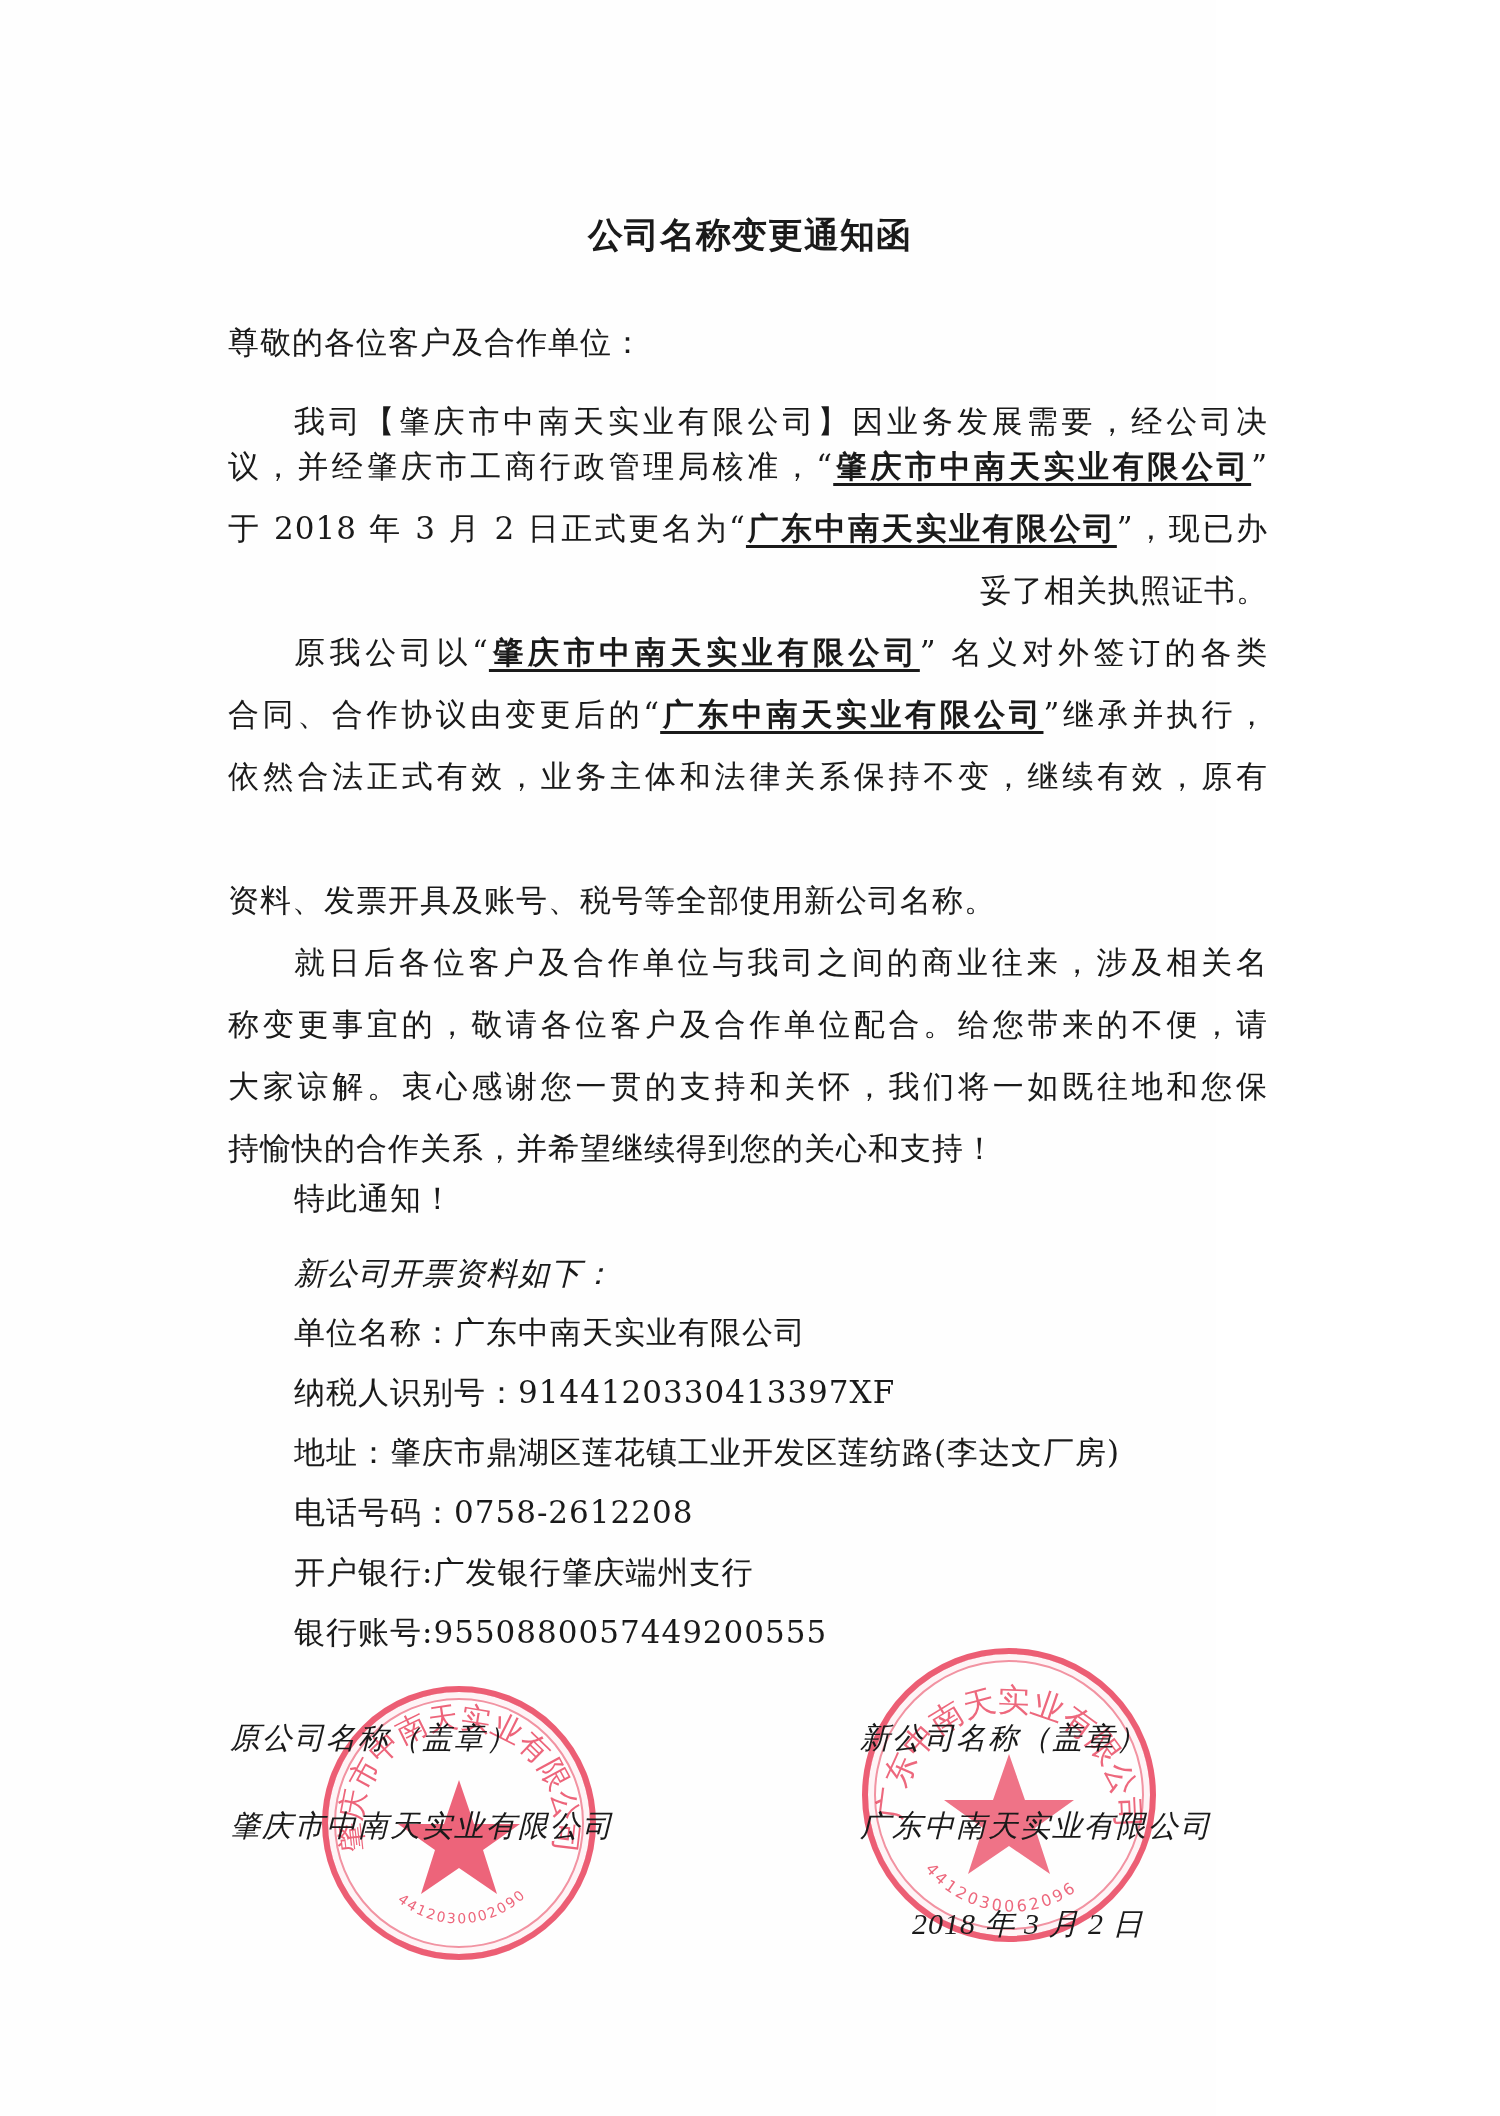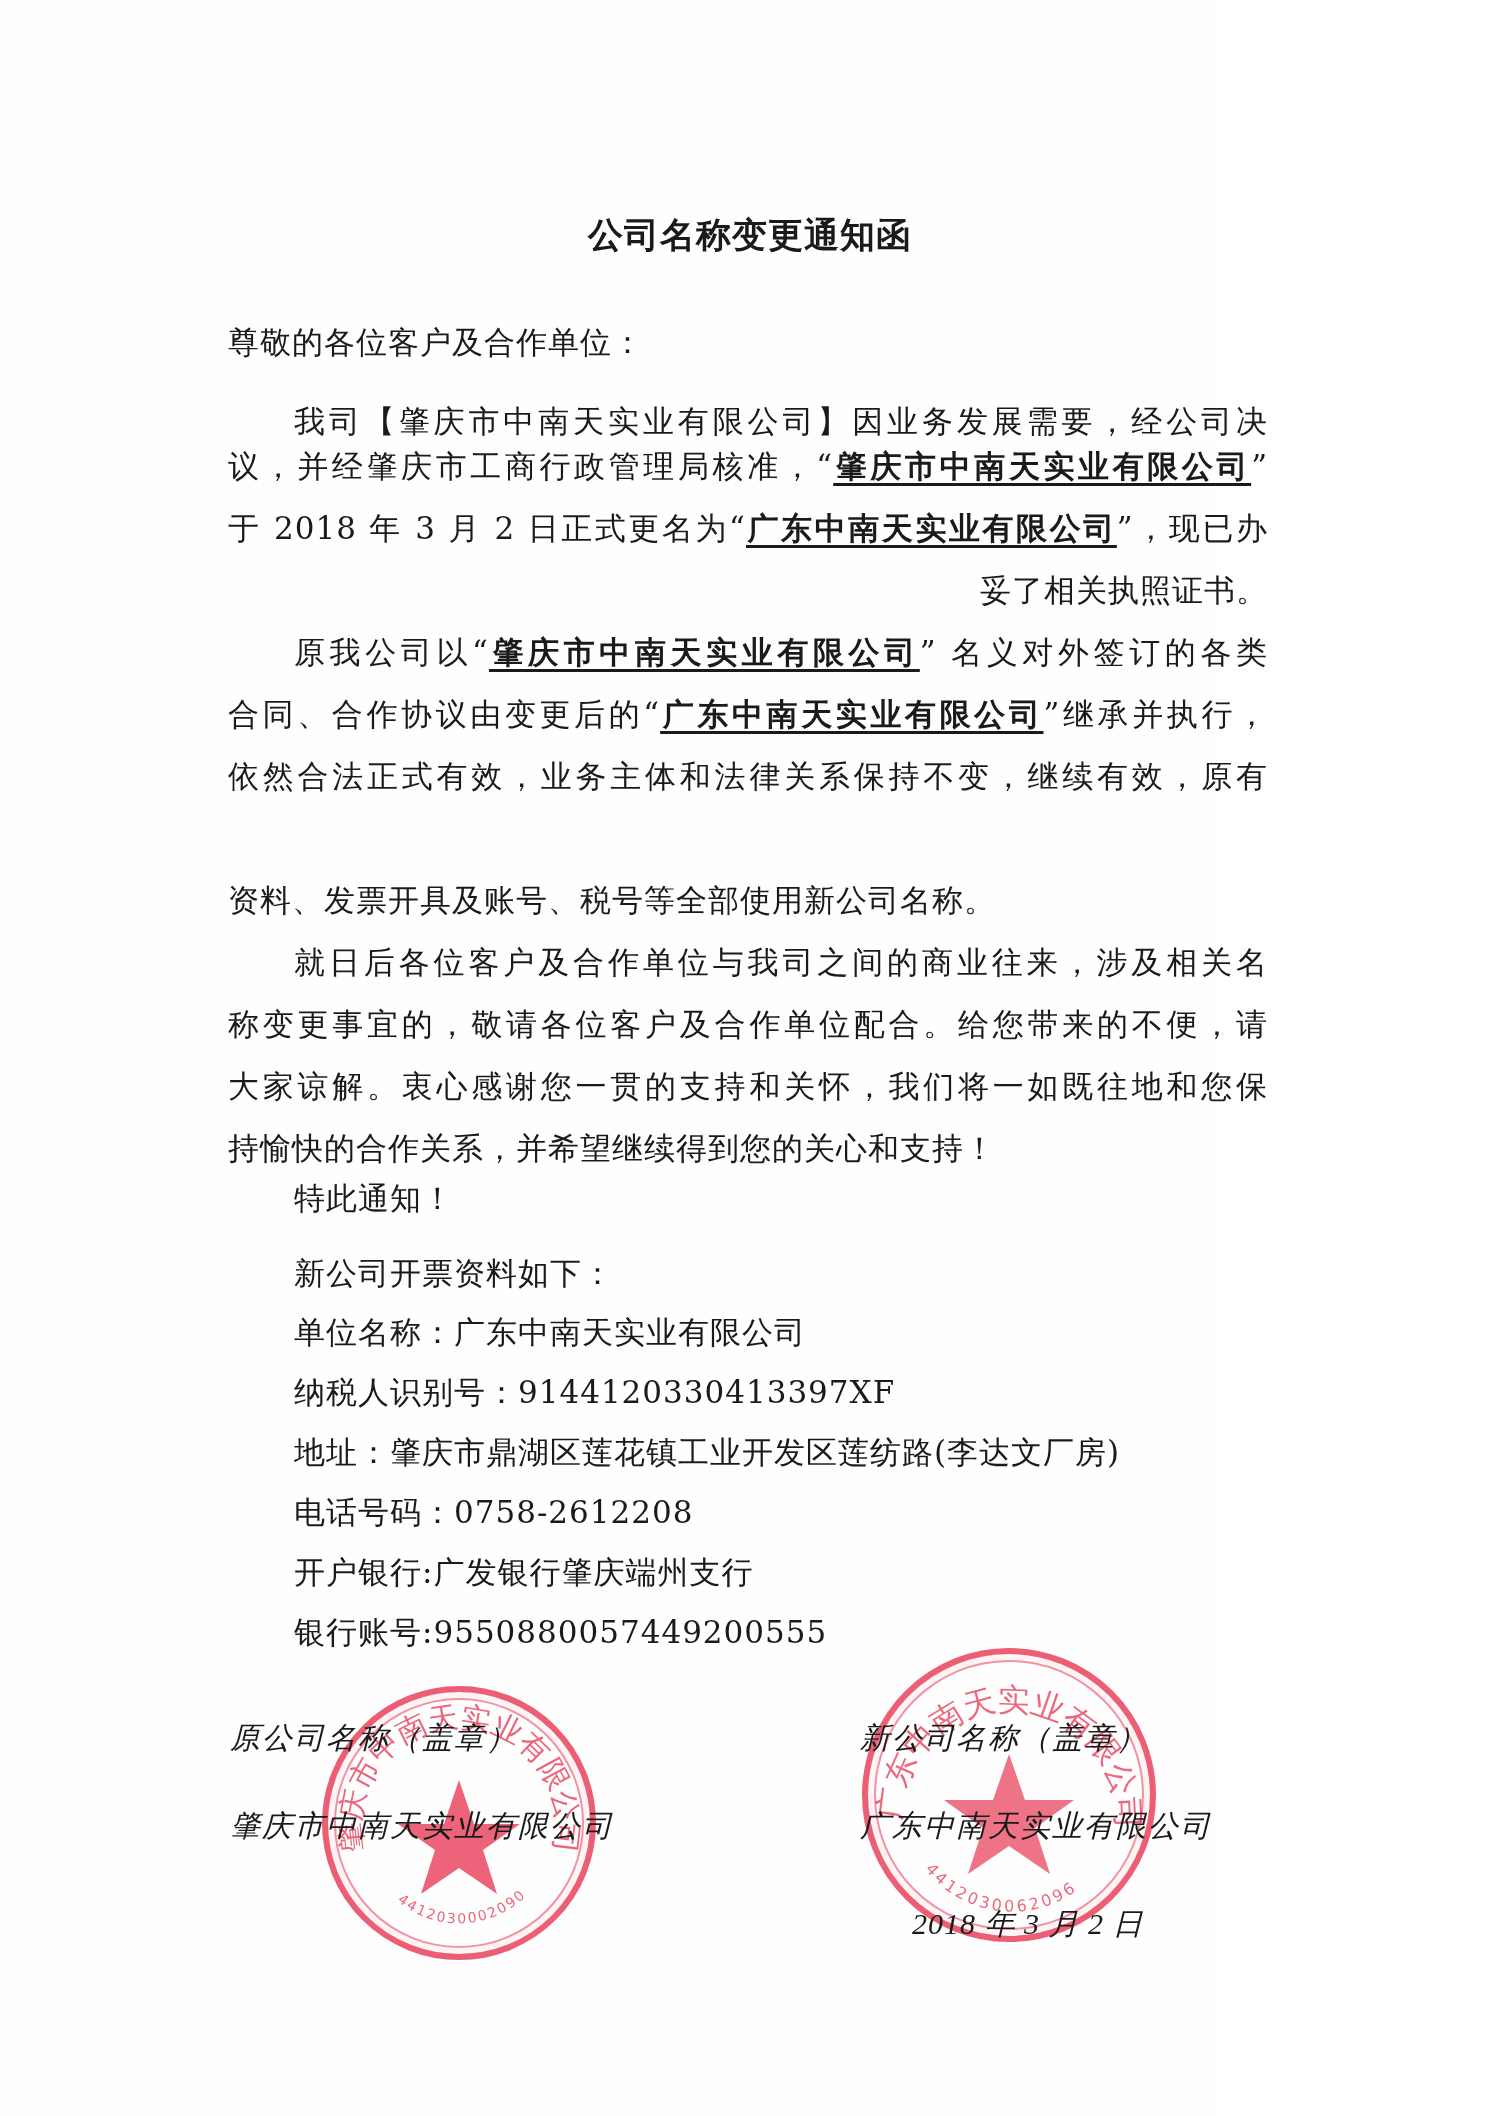--- a/index.html
+++ b/index.html
@@ -113,21 +113,21 @@
     <span>资料、发票开具及账号、税号等全部使用新公司名称。</span>
   </div>
 
   <div class="line indent justify" style="top:942px;">就日后各位客户及合作单位与我司之间的商业往来，涉及相关名</div>
   <div class="line justify" style="top:1004px;">称变更事宜的，敬请各位客户及合作单位配合。给您带来的不便，请</div>
   <div class="line justify" style="top:1066px;">大家谅解。衷心感谢您一贯的支持和关怀，我们将一如既往地和您保</div>
   <div class="line" style="top:1128px;">持愉快的合作关系，并希望继续得到您的关心和支持！</div>
 
   <div class="line indent" style="top:1178px;">特此通知！</div>
 
-  <div class="info" style="top:1253px;">新公司开票资料如下：</div>
+  <div class="info" style="top:1253px;font-style:italic;">新公司开票资料如下：</div>
   <div class="info" style="top:1312px;">
     <span>单位名称：</span><span>广东中南天实业有限公司</span>
   </div>
   <div class="info" style="top:1372px;">
     <span>纳税人识别号：</span><span>9144120330413397XF</span>
   </div>
   <div class="info" style="top:1432px;">
     <span>地址：</span><span>肇庆市鼎湖区莲花镇工业开发区莲纺路(李达文厂房)</span>
   </div>
   <div class="info" style="top:1492px;">

